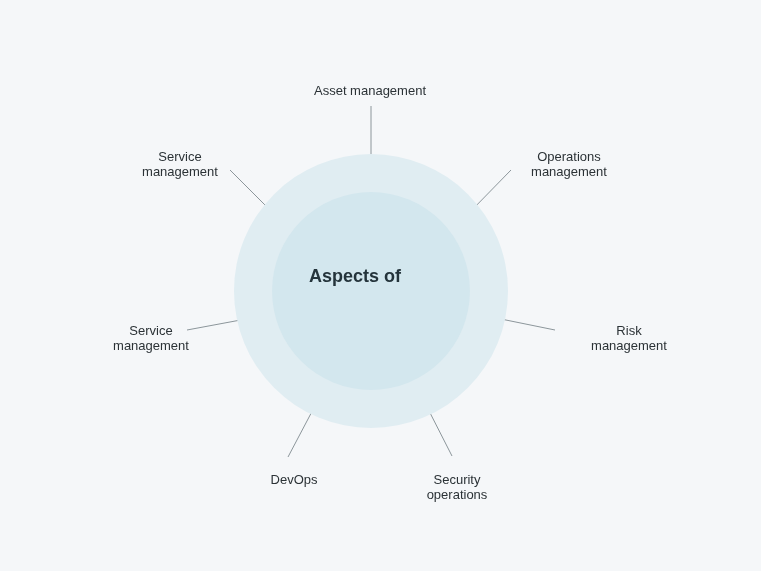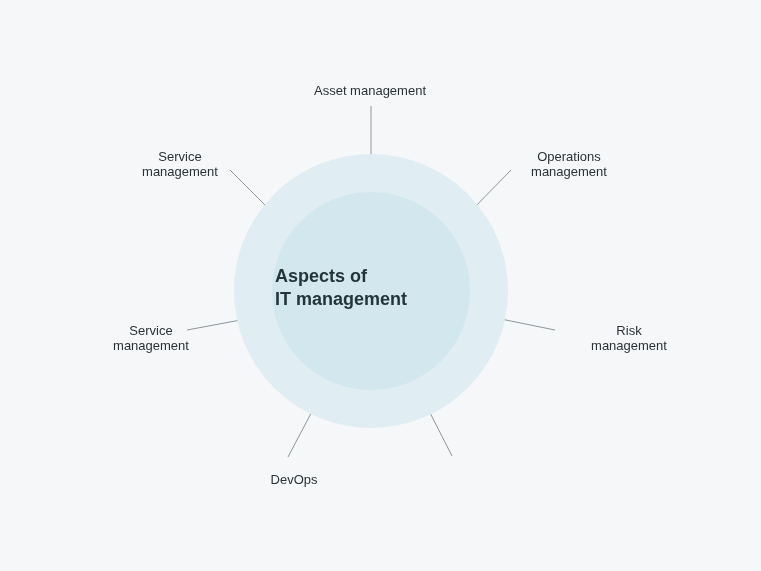--- a/index.html
+++ b/index.html
@@ -1,21 +1,21 @@
 <!DOCTYPE html>
 <html><head>
 <meta charset="utf-8">
 <style>
   html,body{margin:0;padding:0;}
   body{width:761px;height:571px;background:#f5f7f9;position:relative;overflow:hidden;font-family:"Liberation Sans",sans-serif;}
   .stage{position:absolute;left:0;top:0;width:761px;height:571px;}
   svg.lines{position:absolute;left:0;top:0;}
   .outer{position:absolute;left:234px;top:154px;width:274px;height:274px;border-radius:50%;background:#e0edf2;}
   .inner{position:absolute;left:272px;top:192px;width:198px;height:198px;border-radius:50%;background:#d3e7ee;}
-  .center-title{position:absolute;left:275px;top:265px;width:198px;font-weight:bold;font-size:18px;line-height:23px;color:#24343b;}
+  .center-title{position:absolute;left:256px;top:265px;width:198px;text-align:center;font-weight:bold;font-size:18px;line-height:23px;color:#24343b;}
   .lbl{position:absolute;text-align:center;font-size:13px;line-height:15px;color:#2b3236;white-space:nowrap;transform:translateX(-50%);}
 </style>
 </head>
 <body>
 
 <div class="stage">
   <svg class="lines" width="761" height="571">
     <g stroke="#8c969b" stroke-width="1">
       <line x1="371" y1="106" x2="371" y2="166"></line>
       <line x1="511" y1="170" x2="469" y2="213"></line>
@@ -24,33 +24,36 @@
       <line x1="288" y1="457" x2="317" y2="402"></line>
       <line x1="187" y1="330" x2="246" y2="319"></line>
       <line x1="230" y1="170" x2="273" y2="213"></line>
     </g>
   </svg>
 
   <div class="outer"></div>
   <div class="inner"></div>
   <div class="center-title">
     <div>Aspects of</div>
-    <div>IT management</div>
   </div>
 
   <div class="lbl" style="left:370px;top:83px;">
     <div>Asset management</div>
   </div>
   <div class="lbl" style="left:569px;top:149px;">
     <div>Operations</div>
     <div>management</div>
   </div>
   <div class="lbl" style="left:629px;top:323px;">
     <div>Risk</div>
     <div>management</div>
+  </div>
+  <div class="lbl" style="left:457px;top:472px;">
+    <div>Security</div>
+    <div>operations</div>
   </div>
   <div class="lbl" style="left:279px;top:472px;padding-left:30px;">
     <div>DevOps</div>
   </div>
   <div class="lbl" style="left:151px;top:323px;">
     <div>Service</div>
     <div>management</div>
   </div>
   <div class="lbl" style="left:180px;top:149px;">
     <div>Service</div>

